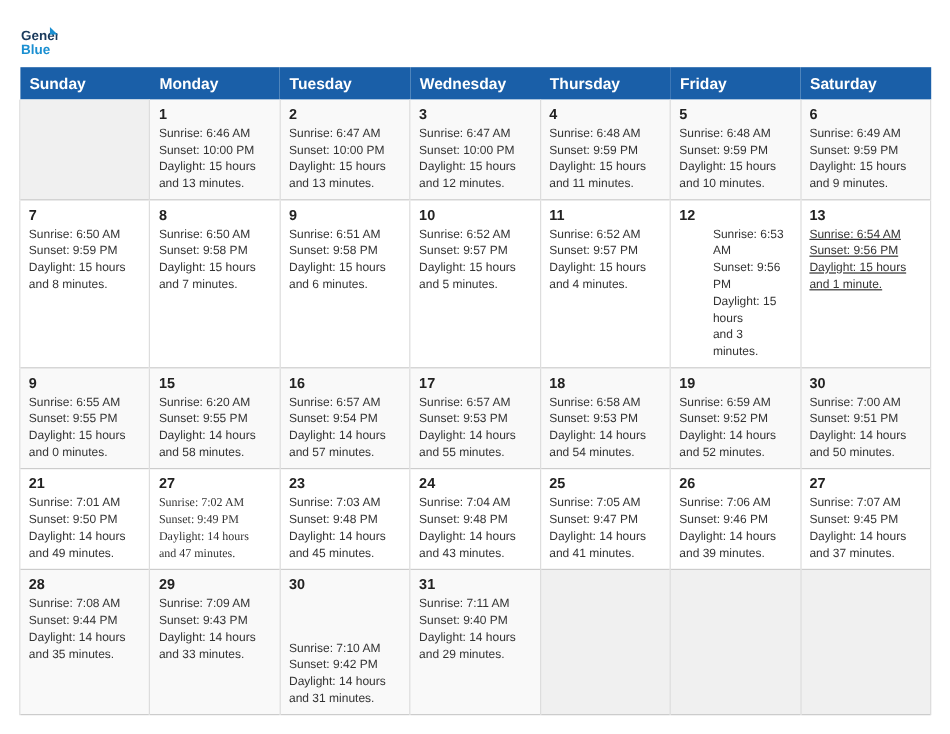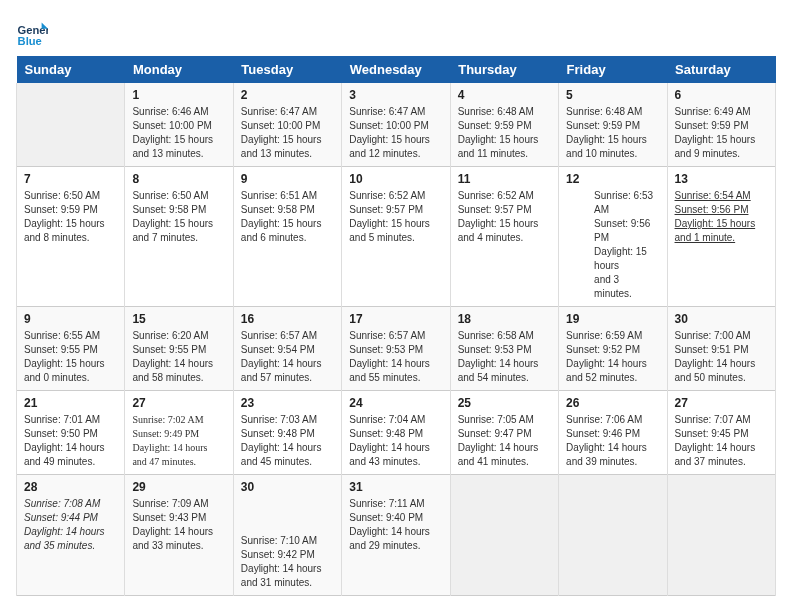--- a/index.html
+++ b/index.html
@@ -322,21 +322,21 @@
           <span class="day-num">27</span>
           <div class="day-info" style="white-space: pre-line;">Sunrise: 7:07 AM
 Sunset: 9:45 PM
 Daylight: 14 hours
 and 37 minutes.</div>
         </td>
       </tr>
       <tr>
         <td>
           <span class="day-num">28</span>
-          <div class="day-info" style="white-space: pre-line; font-style: italic;">Sunrise: 7:08 AM
+          <div class="day-info" style="white-space: pre-line;">Sunrise: 7:08 AM
 Sunset: 9:44 PM
 Daylight: 14 hours
 and 35 minutes.</div>
         </td>
         <td>
           <span class="day-num">29</span>
           <div class="day-info" style="white-space: pre-line;">Sunrise: 7:09 AM
 Sunset: 9:43 PM
 Daylight: 14 hours
 and 33 minutes.</div>

